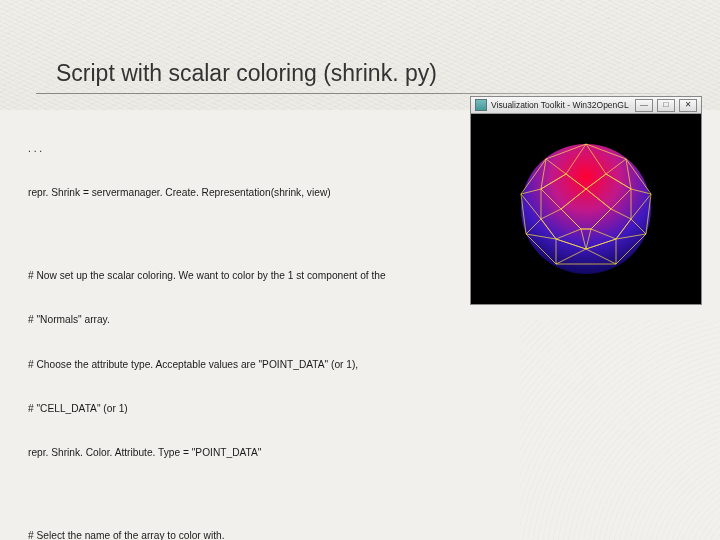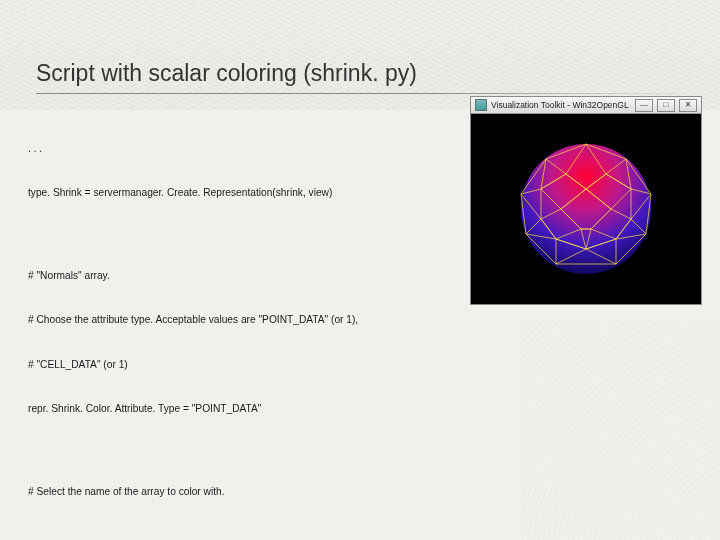--- a/index.html
+++ b/index.html
@@ -33,20 +33,21 @@
     opacity: 0.5;
   }
   .content {
     position: relative;
     z-index: 1;
   }
   .title {
     font-size: 23px;
     color: #333;
     padding: 60px 0 6px 36px;
+    margin-left: 20px;
   }
   .title-rule {
     height: 1px;
     background: linear-gradient(to right, #888, #888 60%, transparent);
     margin: 0 0 0 36px;
     width: 660px;
   }
   .logo {
     position: absolute;
     top: 98px;
@@ -140,23 +141,24 @@
   <div class="title">Script with scalar coloring (shrink. py)</div>
   <div class="title-rule"></div>
   <div class="logo">
     <span class="dot"></span><span>VIS08</span>
   </div>
 
   <div class="body-area">
     <div class="code">
       <div class="blk">
         <div>. . .</div>
-        <div>type. Shrink = servermanager. Create. Representation(shrink, view)</div>
+        <div>repr. Shrink = servermanager. Create. Representation(shrink, view)</div>
       </div>
       <div class="blk">
+        <div># Now set up the scalar coloring. We want to color by the 1 st component of the</div>
         <div># "Normals" array.</div>
         <div># Choose the attribute type. Acceptable values are "POINT_DATA" (or 1),</div>
         <div># "CELL_DATA" (or 1)</div>
         <div>repr. Shrink. Color. Attribute. Type = "POINT_DATA"</div>
       </div>
       <div class="blk">
         <div># Select the name of the array to color with.</div>
         
       </div>
 

